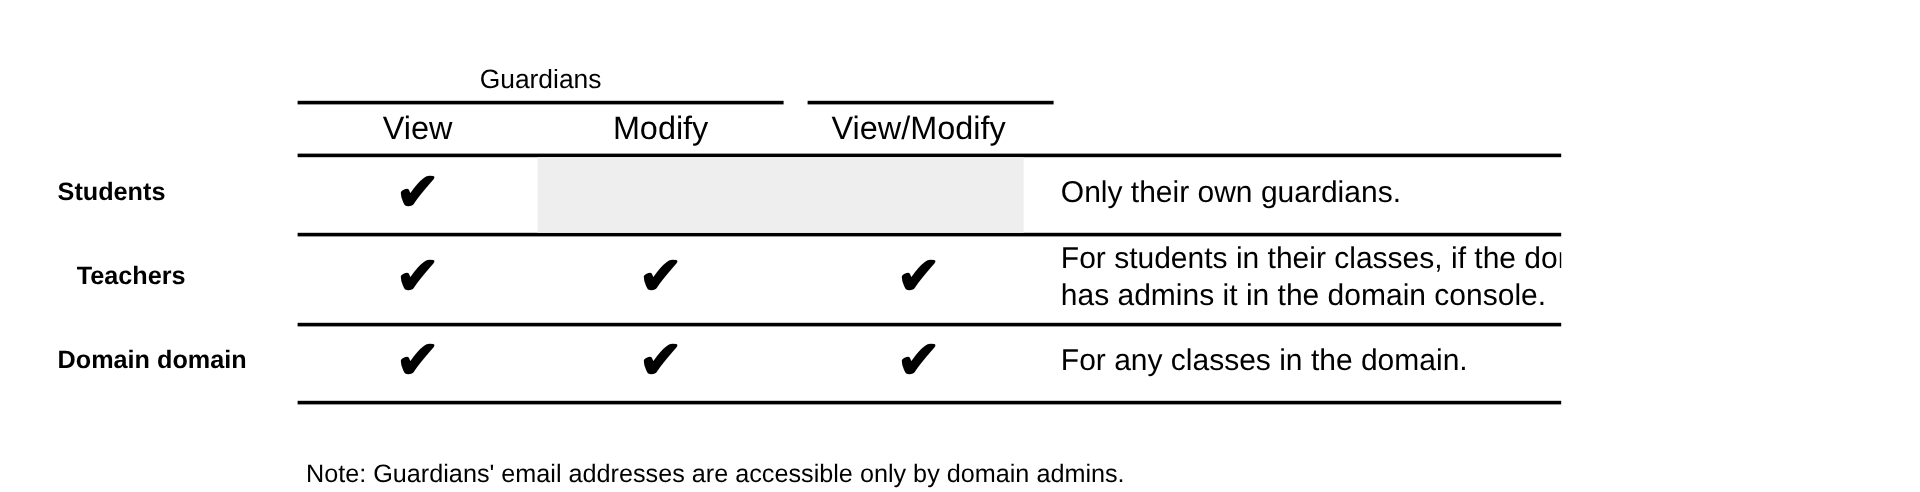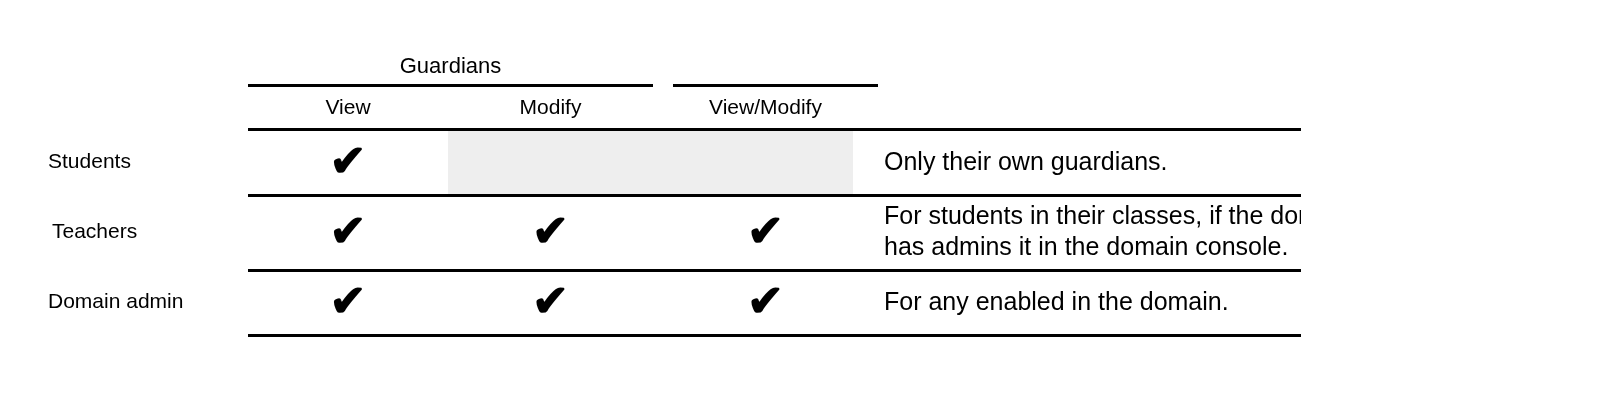--- a/index.html
+++ b/index.html
@@ -10,22 +10,22 @@
     height: 410px;
     background: #ffffff;
     color: #000;
     font-family: "Liberation Sans", sans-serif;
     overflow: hidden;
     margin-top: 36px;
   }
   .abs { position: absolute; }
   .vc { transform: translateY(-50%); }
   .group-label { font-size: 22px; text-align: center; white-space: nowrap; }
-  .sub-label   { font-size: 21px; text-align: center; white-space: nowrap; }
-  .row-label   { font-size: 21px; white-space: nowrap; }
+  .sub-label   { font-size: 27px; text-align: center; white-space: nowrap; }
+  .row-label   { font-size: 21px; white-space: nowrap; font-weight: bold; }
   .rule        { height: 3px; background: #000; }
   .check-cell  { text-align: center; }
   .check       { font-weight: 700; font-size: 44px; line-height: 1; display: inline-block; }
   .note        { font-size: 25px; line-height: 31px; }
   .footnote    { font-size: 21px; white-space: nowrap; }
 </style>
 </head>
 <body>
 
 <div id="canvas" style="color: rgb(0, 0, 0);">
@@ -43,25 +43,26 @@
   <div class="abs rule" style="left: 248px; width: 1290px; top: 158px; background: rgb(0, 0, 0);"></div>
   <div class="abs rule" style="left: 248px; width: 1290px; top: 233px; background: rgb(0, 0, 0);"></div>
   <div class="abs rule" style="left: 248px; width: 1290px; top: 298px; background: rgb(0, 0, 0);"></div>
 
   <div class="abs" style="left: 448px; top: 95px; width: 405px; height: 63px; background: rgb(238, 238, 238);"></div>
 
   <div>
       <div class="abs vc row-label" style="left: 48px; top: 125px;">Students</div>
       <div class="abs vc check-cell" style="left: 248px; width: 200px; top: 125px;"><span class="check">✔</span></div>
       <div class="abs vc note" style="left: 884px; width: 640px; top: 125px;">Only their own guardians.</div>
-      <div class="abs vc row-label" style="left: 52px; top: 195px; text-align: right;">Teachers</div>
+      <div class="abs vc row-label" style="left: 64px; top: 195px; text-align: right;">Teachers</div>
       <div class="abs vc check-cell" style="left: 248px; width: 200px; top: 195px;"><span class="check">✔</span></div>
       <div class="abs vc check-cell" style="left: 448px; width: 205px; top: 195px;"><span class="check">✔</span></div>
       <div class="abs vc check-cell" style="left: 653px; width: 225px; top: 195px;"><span class="check">✔</span></div>
       <div class="abs vc note" style="left: 884px; width: 640px; top: 195px;">For students in their classes, if the domain administrator has admins it in the domain console.</div>
-      <div class="abs vc row-label" style="left: 48px; top: 265px;">Domain admin</div>
+      <div class="abs vc row-label" style="left: 48px; top: 265px;">Domain domain</div>
       <div class="abs vc check-cell" style="left: 248px; width: 200px; top: 265px;"><span class="check">✔</span></div>
       <div class="abs vc check-cell" style="left: 448px; width: 205px; top: 265px;"><span class="check">✔</span></div>
       <div class="abs vc check-cell" style="left: 653px; width: 225px; top: 265px;"><span class="check">✔</span></div>
-      <div class="abs vc note" style="left: 884px; width: 640px; top: 265px;">For any enabled in the domain.</div>
+      <div class="abs vc note" style="left: 884px; width: 640px; top: 265px;">For any classes in the domain.</div>
     </div>
 
+  <div class="abs vc footnote" style="left:255px; top:360px;">Note: Guardians' email addresses are accessible only by domain admins.</div>
 </div>
 
 </body></html>

